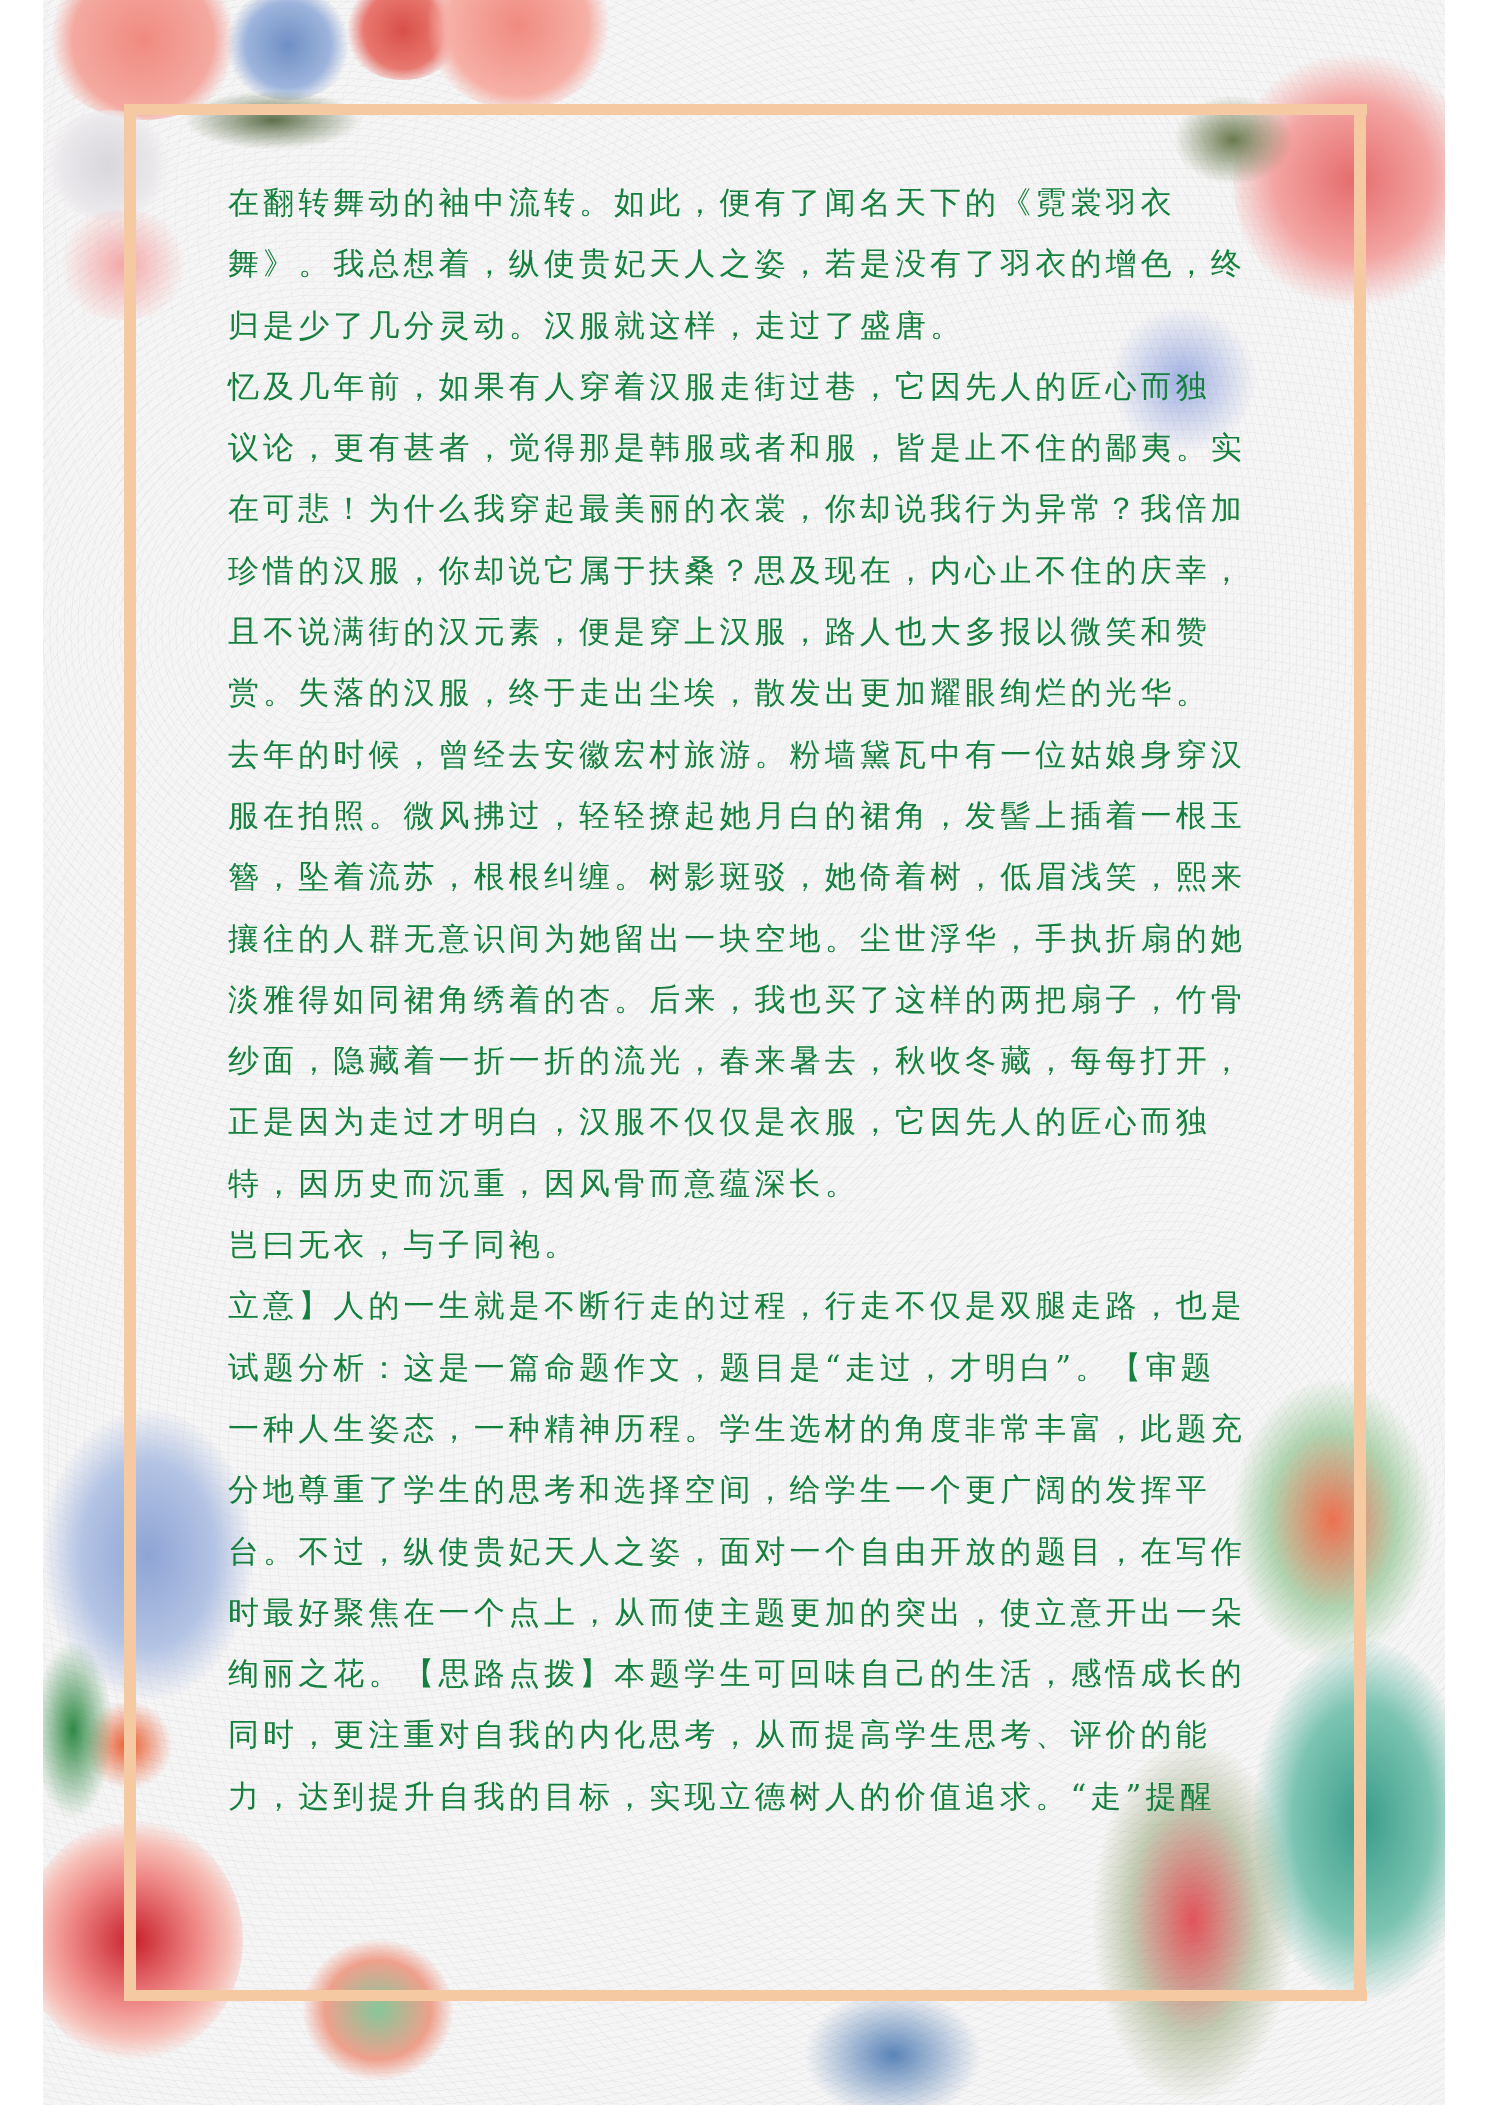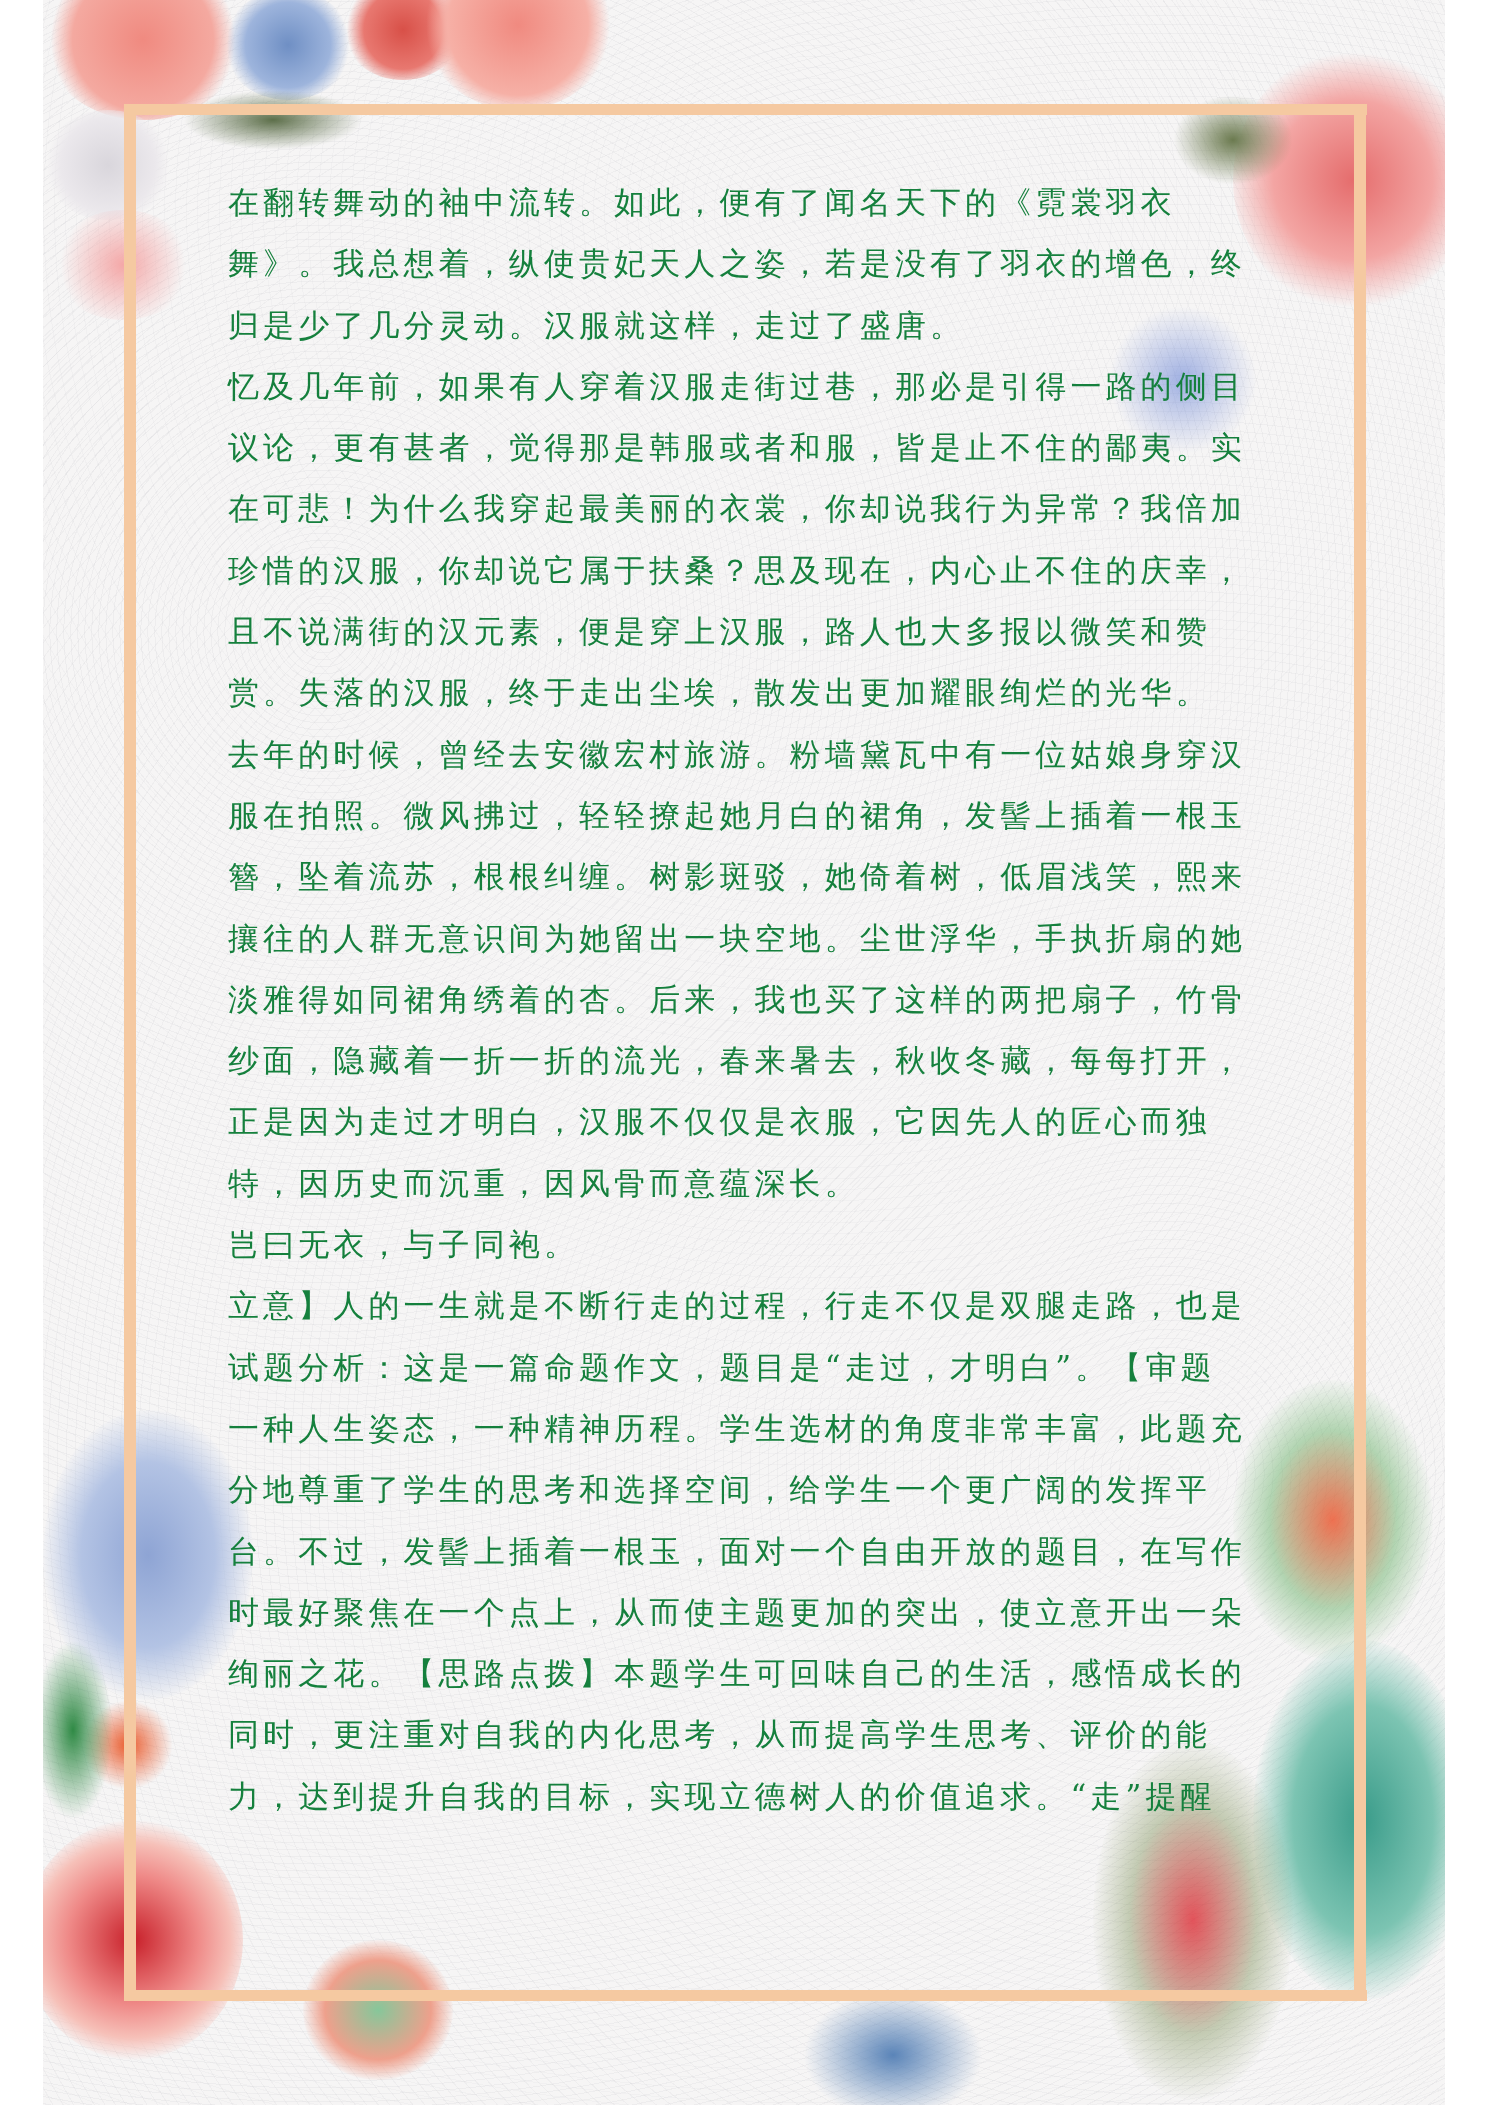--- a/index.html
+++ b/index.html
@@ -58,37 +58,37 @@
   <div class="frame-line frame-top"></div>
   <div class="frame-line frame-bottom"></div>
   <div class="frame-line frame-left"></div>
   <div class="frame-line frame-right"></div>
 </div>
 
 <div class="content">
   <div class="line">在翻转舞动的袖中流转。如此，便有了闻名天下的《霓裳羽衣</div>
   <div class="line">舞》。我总想着，纵使贵妃天人之姿，若是没有了羽衣的增色，终</div>
   <div class="line">归是少了几分灵动。汉服就这样，走过了盛唐。</div>
-  <div class="line">忆及几年前，如果有人穿着汉服走街过巷，那必是引得一路的侧目</div>
+  <div class="line">忆及几年前，如果有人穿着汉服走街过巷，它因先人的匠心而独</div>
   <div class="line">议论，更有甚者，觉得那是韩服或者和服，皆是止不住的鄙夷。实</div>
   <div class="line">在可悲！为什么我穿起最美丽的衣裳，你却说我行为异常？我倍加</div>
   <div class="line">珍惜的汉服，你却说它属于扶桑？思及现在，内心止不住的庆幸，</div>
   <div class="line">且不说满街的汉元素，便是穿上汉服，路人也大多报以微笑和赞</div>
   <div class="line">赏。失落的汉服，终于走出尘埃，散发出更加耀眼绚烂的光华。</div>
   <div class="line">去年的时候，曾经去安徽宏村旅游。粉墙黛瓦中有一位姑娘身穿汉</div>
   <div class="line">服在拍照。微风拂过，轻轻撩起她月白的裙角，发髻上插着一根玉</div>
   <div class="line">簪，坠着流苏，根根纠缠。树影斑驳，她倚着树，低眉浅笑，熙来</div>
   <div class="line">攘往的人群无意识间为她留出一块空地。尘世浮华，手执折扇的她</div>
   <div class="line">淡雅得如同裙角绣着的杏。后来，我也买了这样的两把扇子，竹骨</div>
   <div class="line">纱面，隐藏着一折一折的流光，春来暑去，秋收冬藏，每每打开，</div>
   <div class="line">正是因为走过才明白，汉服不仅仅是衣服，它因先人的匠心而独</div>
   <div class="line">特，因历史而沉重，因风骨而意蕴深长。</div>
   <div class="line">岂曰无衣，与子同袍。</div>
   <div class="line">立意】人的一生就是不断行走的过程，行走不仅是双腿走路，也是</div>
   <div class="line">试题分析：这是一篇命题作文，题目是“走过，才明白”。【审题</div>
   <div class="line">一种人生姿态，一种精神历程。学生选材的角度非常丰富，此题充</div>
   <div class="line">分地尊重了学生的思考和选择空间，给学生一个更广阔的发挥平</div>
-  <div class="line">台。不过，发髻上插着一根玉，面对一个自由开放的题目，在写作</div>
+  <div class="line">台。不过，纵使贵妃天人之姿，面对一个自由开放的题目，在写作</div>
   <div class="line">时最好聚焦在一个点上，从而使主题更加的突出，使立意开出一朵</div>
   <div class="line">绚丽之花。【思路点拨】本题学生可回味自己的生活，感悟成长的</div>
   <div class="line">同时，更注重对自我的内化思考，从而提高学生思考、评价的能</div>
   <div class="line">力，达到提升自我的目标，实现立德树人的价值追求。“走”提醒</div>
 </div>
 
 </body></html>

